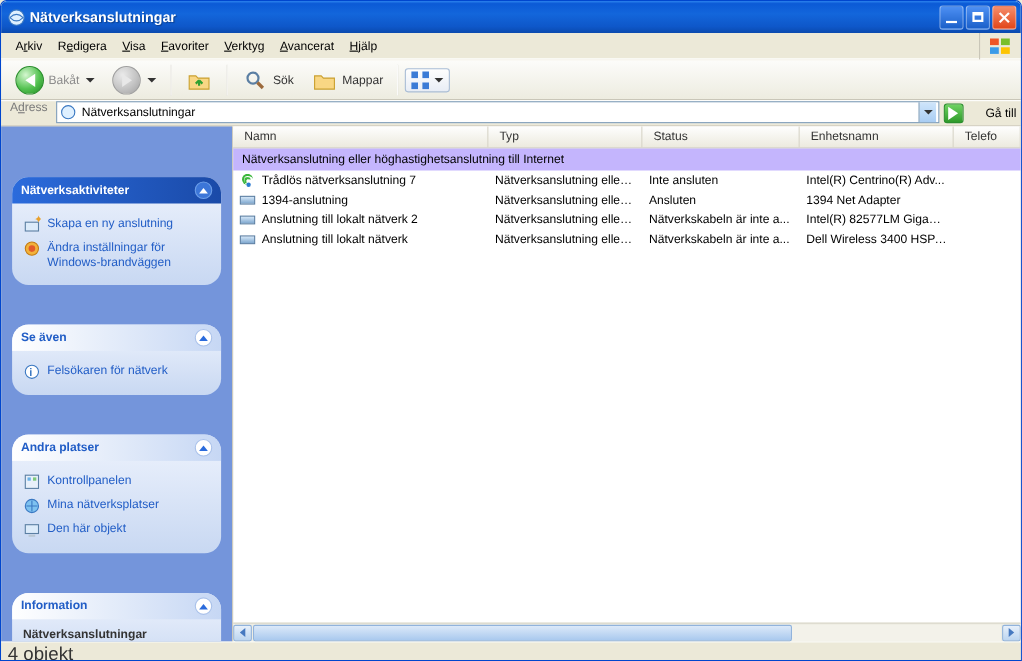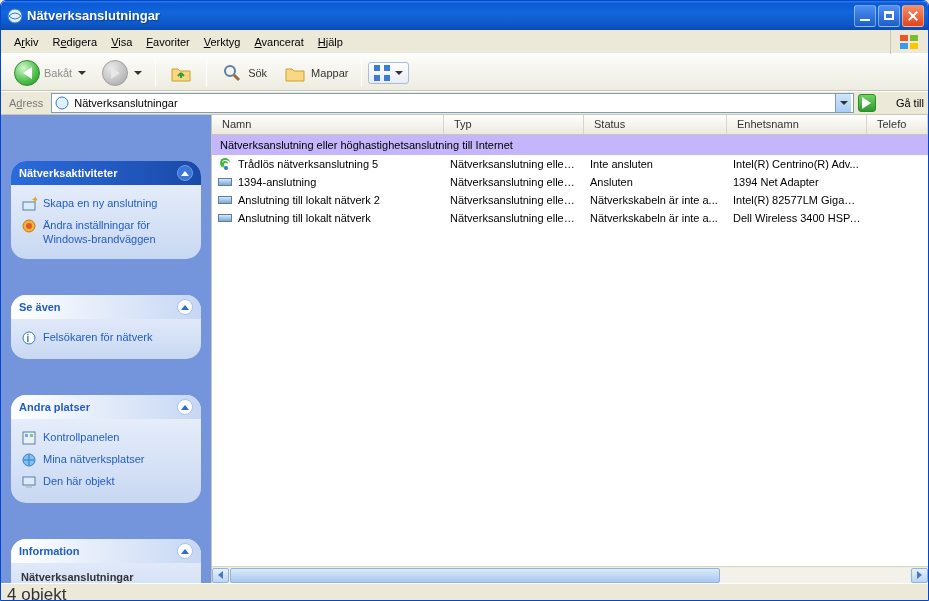--- a/index.html
+++ b/index.html
@@ -40,21 +40,21 @@
   .drop { width:0;height:0;border-left:4px solid transparent;border-right:4px solid transparent;border-top:4px solid #333; margin-left:2px;}
   .sep { width:1px; height:28px; background:#c9c6b8; margin:0 4px; border-right:1px solid #fff;}
   .icon24 { width:24px; height:24px; display:flex; align-items:center; justify-content:center; }
   .viewsbtn { border:1px solid #a9bdd6; border-radius:3px; padding:2px 5px; display:flex; align-items:center; gap:3px; background:linear-gradient(to bottom,#fefefe,#e8edf5); }
   .views-grid { width:16px; height:16px; position:relative;}
   .views-grid span { position:absolute; width:6px; height:6px; background:#3b7bd6; }
   .views-grid span:nth-child(1){left:0;top:0;} .views-grid span:nth-child(2){right:0;top:0;}
   .views-grid span:nth-child(3){left:0;bottom:0;} .views-grid span:nth-child(4){right:0;bottom:0;}
 
   
-  .addressbar { height:24px; background:#ece9d8; border-top:1px solid #fff; border-bottom:1px solid #c9c6b8; display:flex; align-items:center; padding:0 4px; gap:4px;}
+  .addressbar { height:24px; background:#ece9d8; border-top:1px solid #fff; border-bottom:1px solid #c9c6b8; display:flex; padding:0 4px; gap:4px;}
   .addressbar .lbl { color:#7a7a7a; padding:0 4px;}
   .addressbar .field { flex:1; height:20px; background:#fff; border:1px solid #7f9db9; display:flex; align-items:center; padding:0 2px;}
   .addressbar .field .icon16 { width:16px; height:16px; margin-right:4px; display:flex;align-items:center;justify-content:center;}
   .addressbar .field .txt { flex:1;}
   .addressbar .field .ddrop { width:16px; height:18px; background:linear-gradient(to bottom,#cfe5fb,#a9cdf3); border-left:1px solid #7f9db9; display:flex; align-items:center; justify-content:center;}
   .gobtn { display:flex; align-items:center; gap:20px;}
   .gobtn .go { width:18px; height:18px; background:linear-gradient(to bottom,#6fd362,#2f9a2b); border:1px solid #2b8e2e; border-radius:3px; display:flex; align-items:center; justify-content:center;}
   .gobtn .go .arrow.right { border-left-color:#fff;}
 
   
@@ -340,21 +340,21 @@
     </div>
     <div class="group">Nätverksanslutning eller höghastighetsanslutning till Internet</div>
     <div class="rows" id="rows">
         <div class="row">
           <div class="cell c-name">
             <div class="wl">
               <div class="a1"></div>
               <div class="a2"></div>
               <div class="dot"></div>
             </div>
-            <span>Trådlös nätverksanslutning 5</span>
+            <span>Trådlös nätverksanslutning 7</span>
           </div>
           <div class="cell c-type">Nätverksanslutning eller ...</div>
           <div class="cell c-status">Inte ansluten</div>
           <div class="cell c-dev">Intel(R) Centrino(R) Adv...</div>
         </div>
         <div class="row">
           <div class="cell c-name">
             <div class="nic">
               <div class="body"></div>
             </div>

